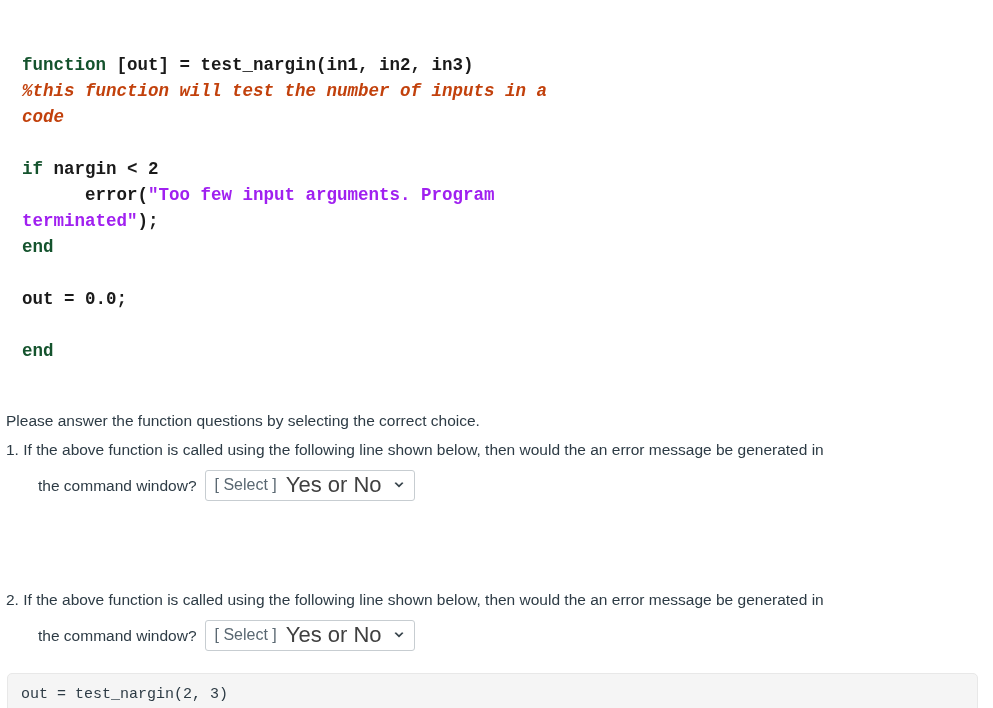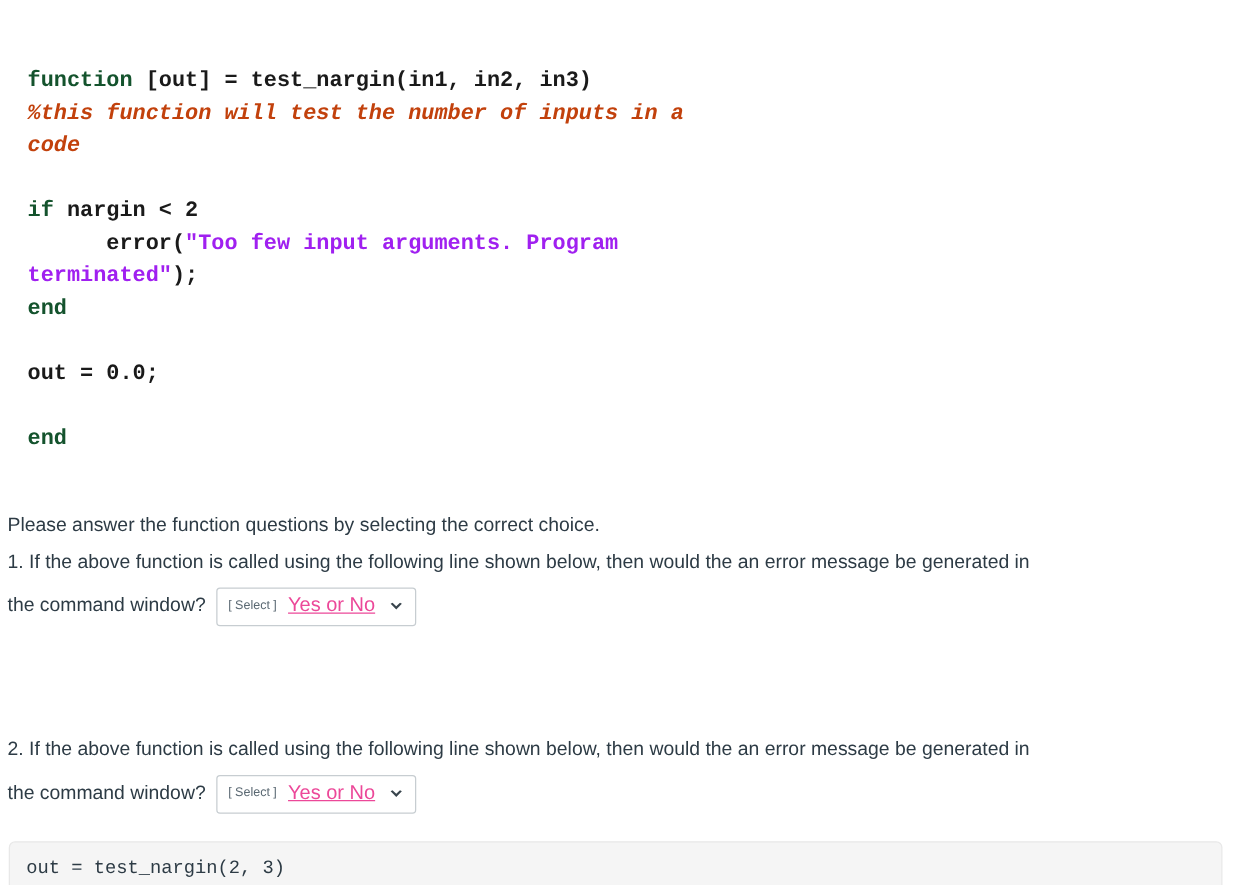--- a/index.html
+++ b/index.html
@@ -70,51 +70,52 @@
     position: absolute;
     left: 6px;
     width: 985px;
     font-size: 15.5px;
     line-height: 30px;
     color: #2d3b45;
   }
   .q-line1 { white-space: nowrap; }
   .q-line2 {
     display: flex;
+    align-items: center;
     gap: 0px;
     white-space: nowrap;
     margin-top: 5px;
+    margin-left: 32px;
   }
   .q-tail { margin-right: 8px; }
 
   
   .select-box {
     display: inline-flex;
     align-items: center;
     gap: 9px;
     border: 1px solid #c7cdd1;
     border-radius: 3px;
     background: #ffffff;
     padding: 2px 9px 3px 9px;
     height: 31px;
     box-sizing: border-box;
     cursor: pointer;
     line-height: 1;
   }
   .select-placeholder {
-    font-size: 10px;
+    font-size: 16px;
     color: #5a6872;
     white-space: nowrap;
   }
   .select-value {
-    font-size: 16px;
-    color: #ec4899;
+    font-size: 22px;
+    color: #404040;
     white-space: nowrap;
     line-height: 24px;
-    text-decoration: underline;
   }
   .chev {
     display: inline-block;
     width: 12px;
     height: 12px;
     margin-left: 2px;
     flex: 0 0 auto;
     color: #39454d;
   }
   .chev svg { display: block; }

